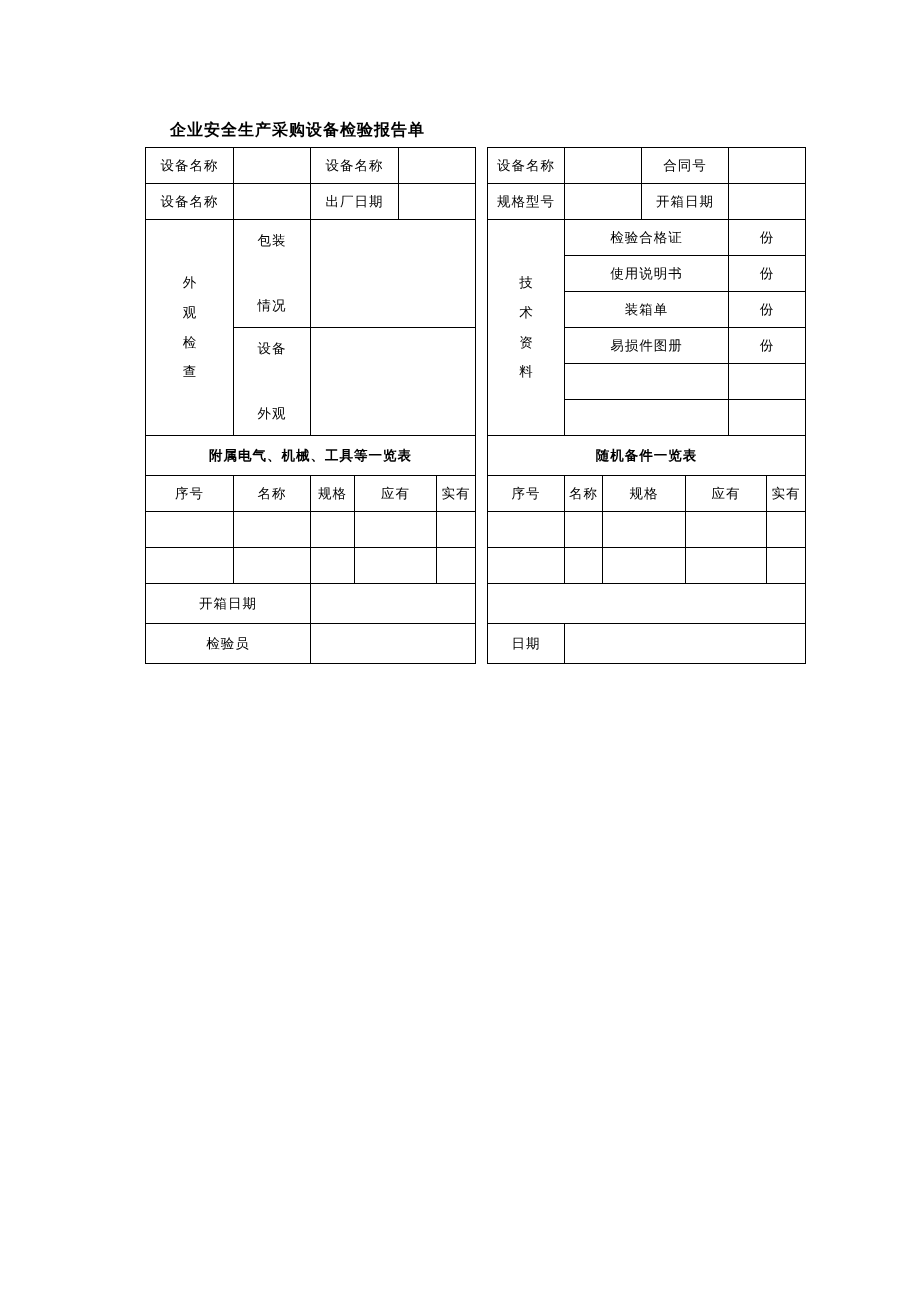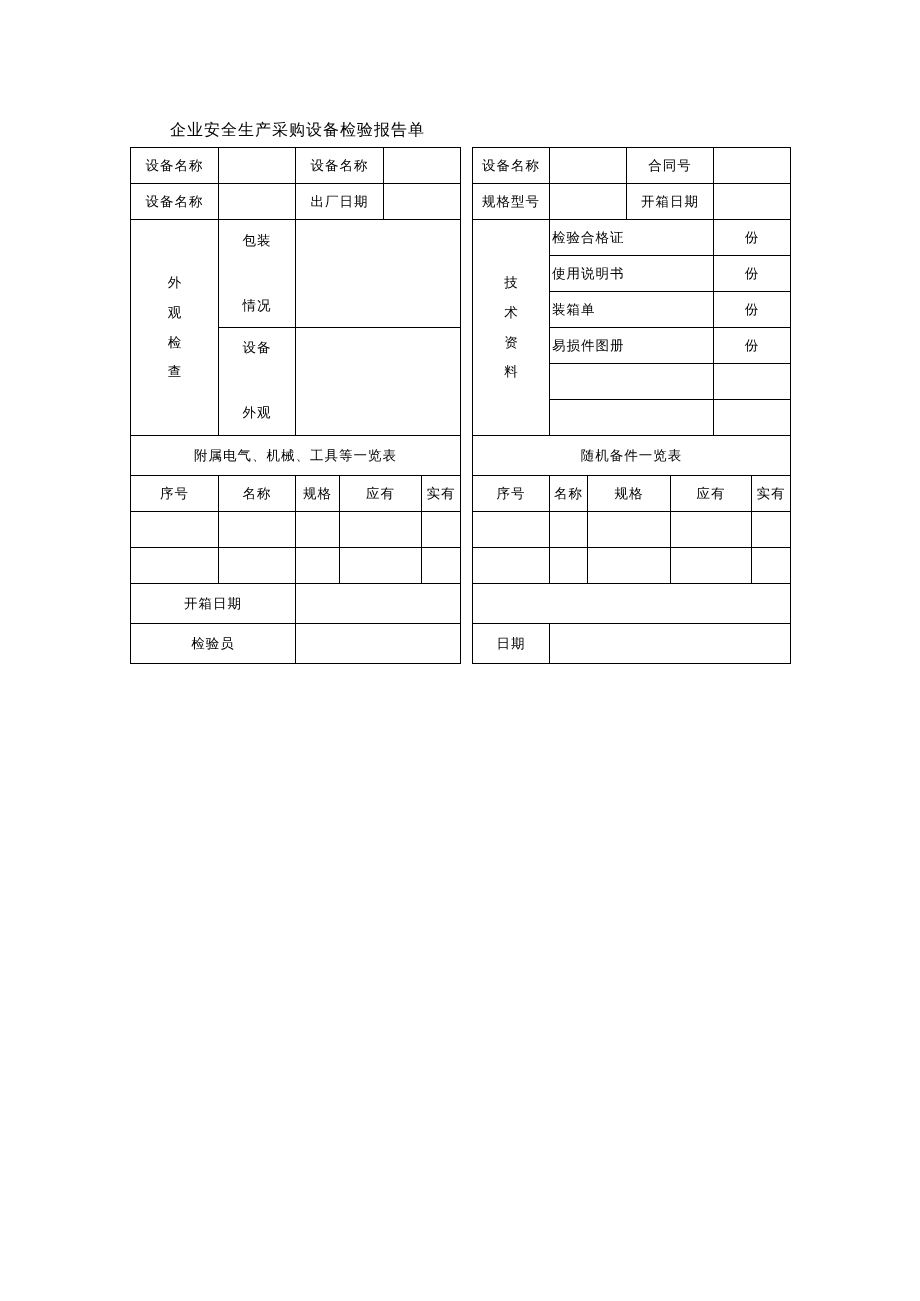--- a/index.html
+++ b/index.html
@@ -6,48 +6,49 @@
     body {
       font-family: "SimSun", "宋体", serif;
       background: #fff;
       width: 920px;
       height: 1301px;
       padding: 120px 130px 0 130px;
       font-size: 14px;
       color: #000;
     }
     .title {
-      font-weight: normal;
+      font-weight: bold;
       font-size: 16px;
       margin-bottom: 6px;
       margin-left: 40px;
       letter-spacing: 1px;
     }
     table {
       border-collapse: collapse;
       width: 660px;
       table-layout: fixed;
+      margin-left: 15px;
     }
     td {
       border: 1px solid #000;
       text-align: center;
       vertical-align: middle;
       height: 36px;
       font-size: 13.5px;
       padding: 2px;
       letter-spacing: 1px;
     }
     .vert {
       line-height: 2.2;
       letter-spacing: 0;
     }
     .gap-col { border-top: none; border-bottom: none; border-left: 1px solid #000; border-right: 1px solid #000; }
-    .left-txt { text-align: left; }
+    .left-txt { text-align: center; }
     .fen-row { height: 36px; }
-    .subhdr td { height: 40px; }
+    .subhdr td { height: 40px; font-weight: bold; }
     .tall { height: 100px; }
     .tall2 { height: 100px; }
   </style>
 </head>
 <body>
 
 <div class="title">企业安全生产采购设备检验报告单</div>
 
 <table>
   <colgroup>
@@ -114,21 +115,21 @@
   <tr class="fen-row">
     <td colspan="4" class="left-txt">使用说明书</td>
     <td colspan="2">份</td>
   </tr>
   <tr class="fen-row">
     <td colspan="4" class="left-txt">装箱单</td>
     <td colspan="2">份</td>
   </tr>
   <tr class="fen-row">
     <td colspan="2" rowspan="3">
-      <div style="line-height:2.4;font-family:Liberation Mono, monospace;">
+      <div style="line-height:2.4;">
         <span>设备</span><br><br>
         <span>外观</span>
       </div>
     </td>
     <td colspan="4" rowspan="3" class="tall2"></td>
     <td colspan="4" class="left-txt">易损件图册</td>
     <td colspan="2">份</td>
   </tr>
   <tr class="fen-row">
     <td colspan="4"></td>

